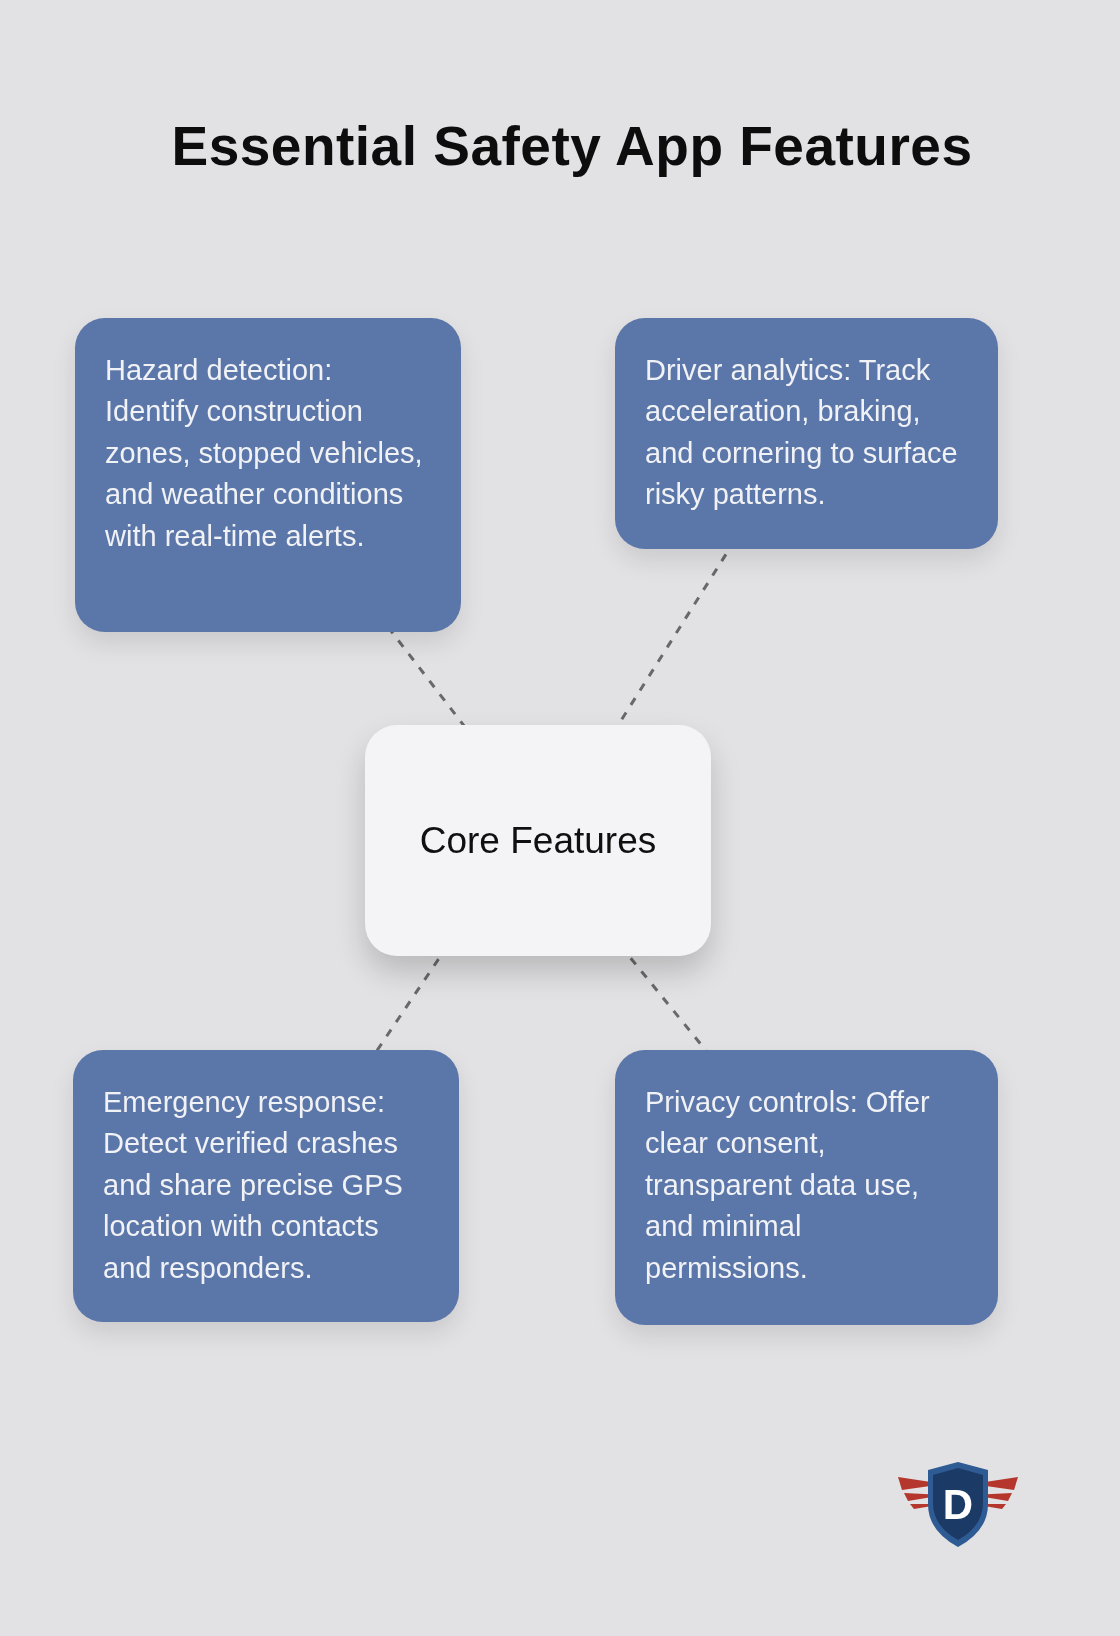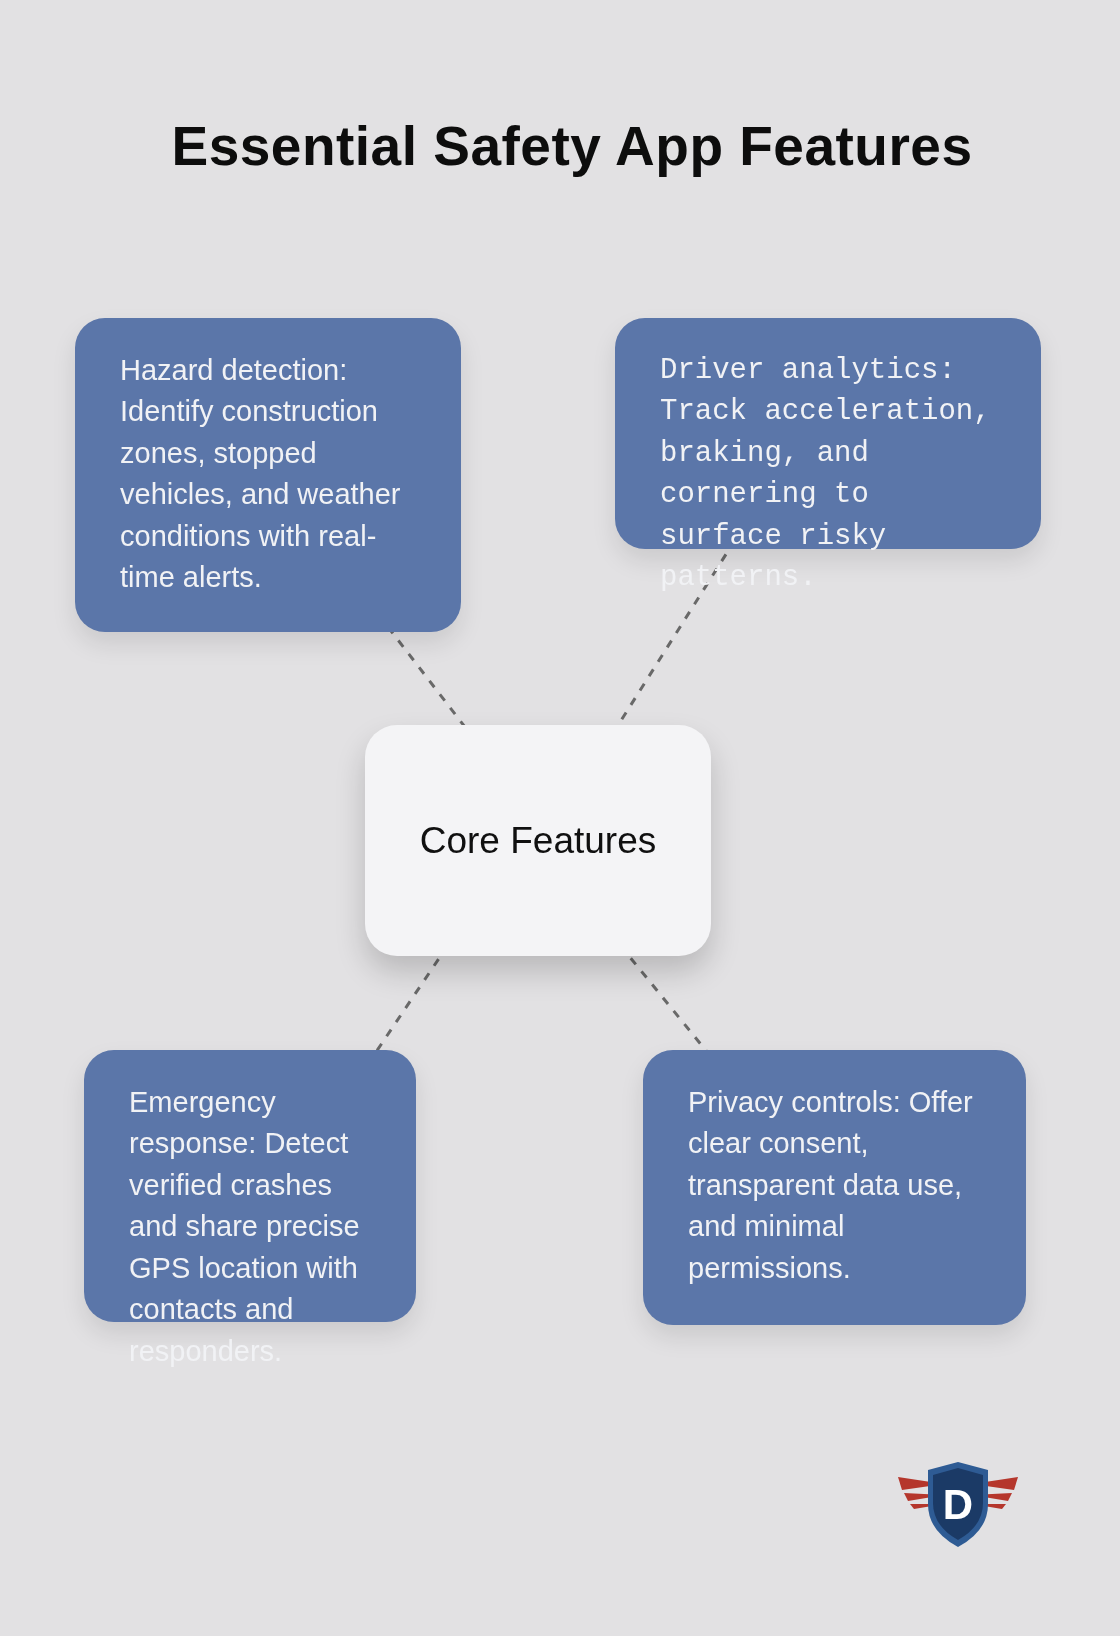--- a/index.html
+++ b/index.html
@@ -38,30 +38,30 @@
     stroke-width: 3;
     stroke-dasharray: 8 9;
     fill: none;
   }
 
   .node {
     position: absolute;
     background: var(--node-fill, #5b76a9);
     color: var(--node-text, #f1f2f5);
     border-radius: 30px;
-    padding: 32px 45px;
+    padding: 32px 30px;
     font-size: 29px;
     line-height: 1.43;
     box-shadow: 0 12px 24px rgba(0,0,0,0.10);
   }
   .node p { margin: 0; }
   .node-tl { left: 75px;  top: 318px;  width: 386px; height: 314px; }
-  .node-tr { left: 615px; top: 318px;  width: 426px; height: 231px; font-family: Liberation Mono, monospace; }
-  .node-bl { left: 84px;  top: 1050px; width: 332px; height: 272px; }
-  .node-br { left: 615px; top: 1050px; width: 383px; height: 275px; margin-left: 28px; }
+  .node-tr { left: 615px; top: 318px;  width: 383px; height: 231px; }
+  .node-bl { left: 73px;  top: 1050px; width: 386px; height: 272px; }
+  .node-br { left: 615px; top: 1050px; width: 383px; height: 275px; }
 
   .center-node {
     position: absolute;
     left: 365px; top: 725px;
     width: 346px; height: 231px;
     background: var(--center-fill, #f4f4f6);
     color: var(--center-text, #101010);
     border-radius: 32px;
     display: flex;
     align-items: center;

